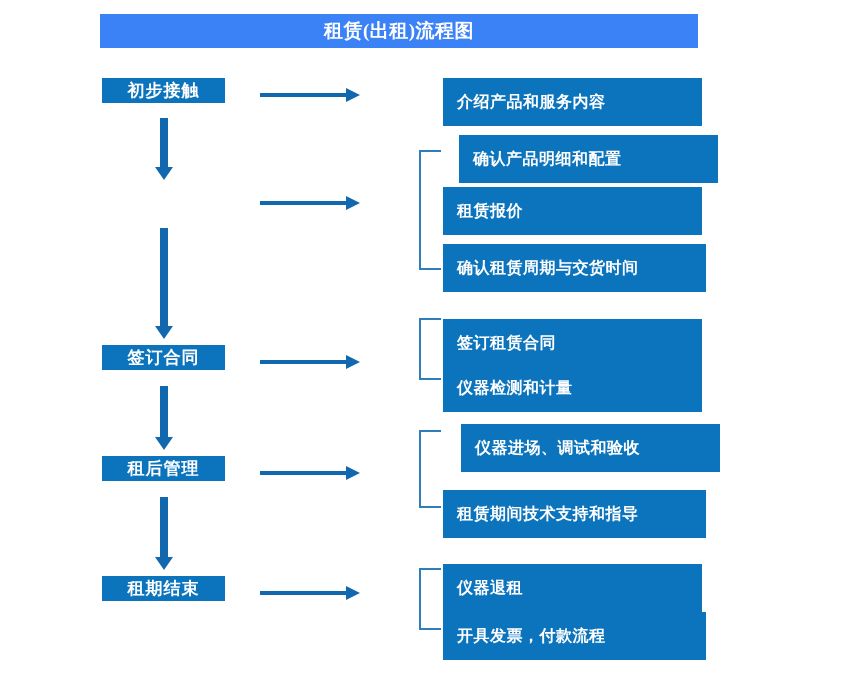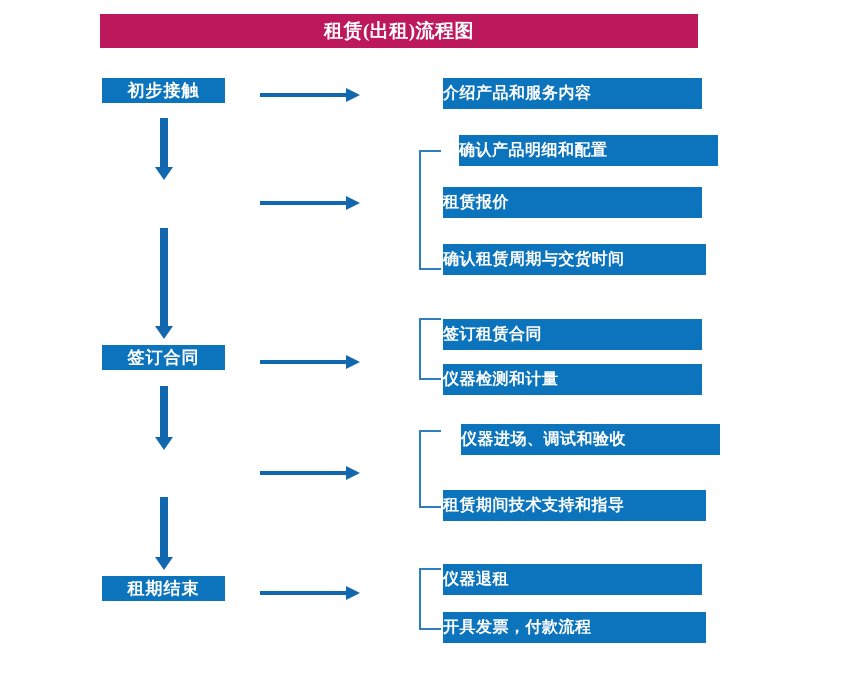--- a/index.html
+++ b/index.html
@@ -17,21 +17,21 @@
     background: #ffffff;
   }
 
   
   .title-bar {
     position: absolute;
     left: 100px;
     top: 14px;
     width: 598px;
     height: 34px;
-    background: #be185d;
+    background: #3b82f6;
     color: #ffffff;
     font-size: 19px;
     font-weight: bold;
     display: flex;
     align-items: center;
     justify-content: center;
     letter-spacing: 0.5px;
   }
 
   
@@ -47,28 +47,28 @@
     display: flex;
     align-items: center;
     justify-content: center;
     letter-spacing: 1px;
   }
 
   
   .detail-box {
     position: absolute;
     left: 443px;
-    height: 31px;
+    height: 48px;
     background: #0c74bd;
     color: #ffffff;
     font-size: 16px;
     font-weight: bold;
     display: flex;
     align-items: center;
-    padding-left: 0;
+    padding-left: 14px;
     letter-spacing: 0.5px;
     white-space: nowrap;
   }
   .detail-box.w-wide   { width: 263px; }
   .detail-box.w-narrow { width: 259px; }
 
   
   .h-arrow {
     position: absolute;
     height: 14px;
@@ -129,20 +129,21 @@
 
 <div id="canvas">
 
   <div class="title-bar">租赁(出租)流程图</div>
 
   <div class="stage-box" style="top:78px;">初步接触</div>
 
 
   <div class="stage-box" style="top:345px;">签订合同</div>
 
+  <div class="stage-box" style="top:456px;">租后管理</div>
 
   <div class="stage-box" style="top:576px;">租期结束</div>
 
   <div class="v-arrow" style="left:155px; top:118px; height:62px;">
     <div class="shaft" style="height:49px;"></div>
     <div class="head" style="top:49px;"></div>
   </div>
 
   <div class="v-arrow" style="left:155px; top:228px; height:111px;">
     <div class="shaft" style="height:98px;"></div>

